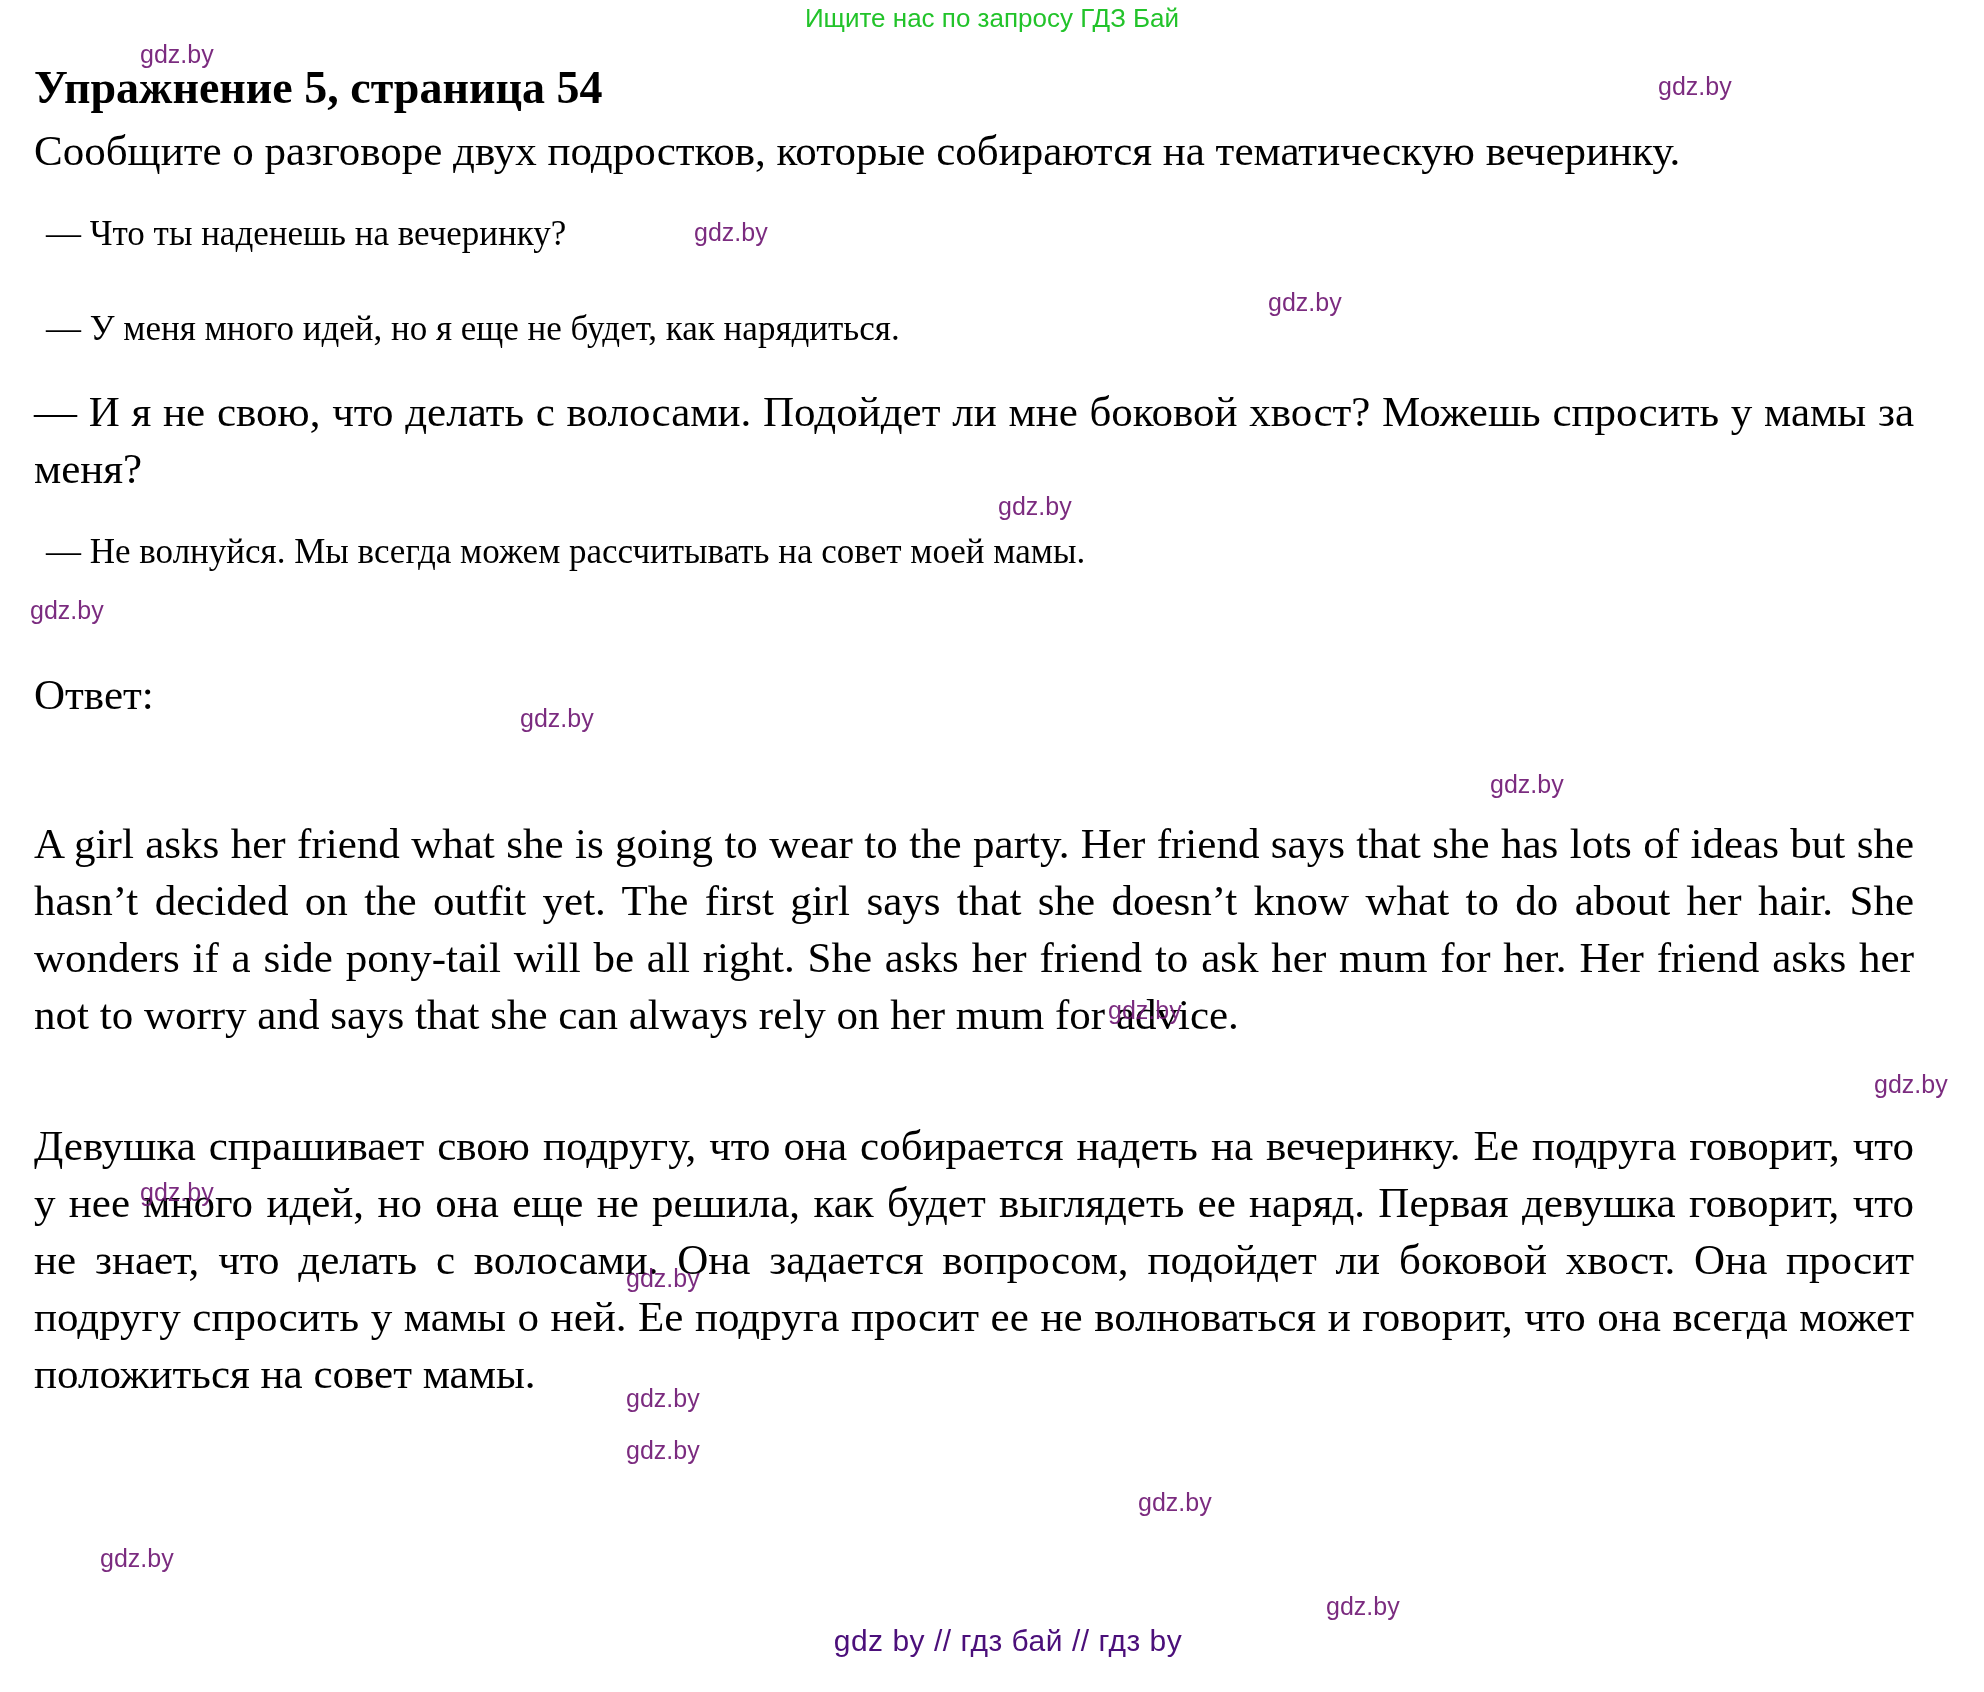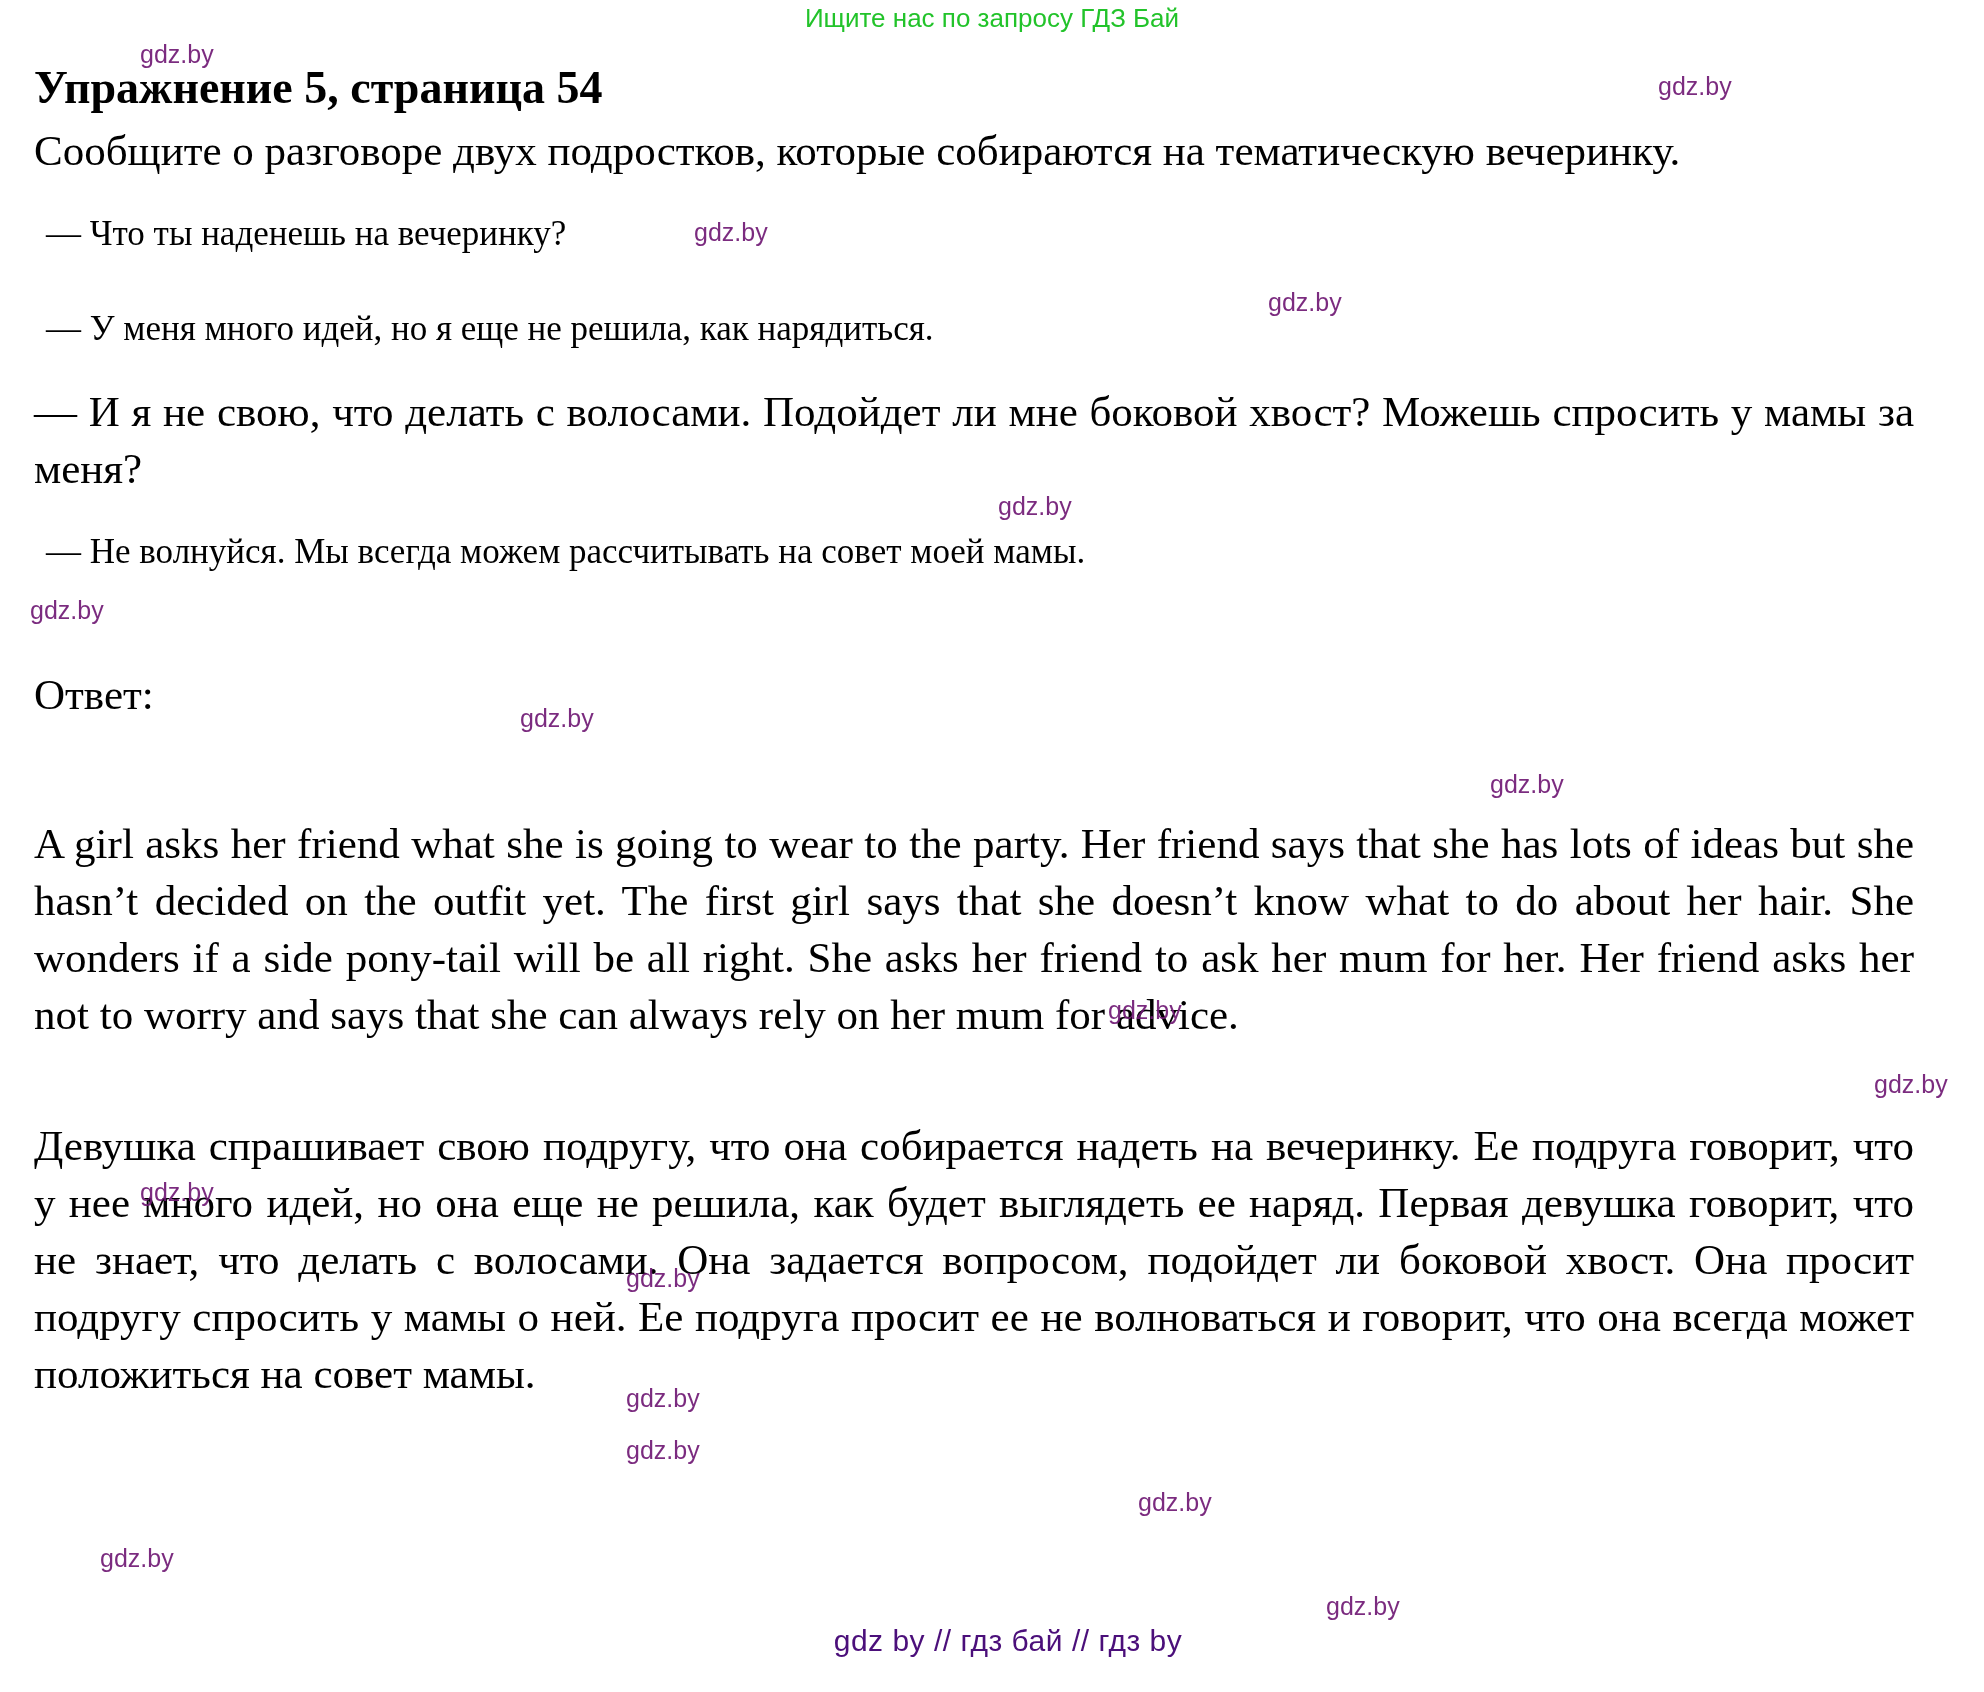--- a/index.html
+++ b/index.html
@@ -120,21 +120,21 @@
     <h1 class="exercise-title">Упражнение 5, страница 54</h1>
 
     <p class="para">Сообщите о разговоре двух подростков, которые собираются на тематическую вечеринку.</p>
 
     <div class="spacer-sm"></div>
 
     <p class="dialogue-line">— Что ты наденешь на вечеринку?</p>
 
     <div class="spacer-sm"></div>
 
-    <p class="dialogue-line">— У меня много идей, но я еще не решила, как нарядиться.</p>
+    <p class="dialogue-line">— У меня много идей, но я еще не будет, как нарядиться.</p>
 
     <div class="spacer-sm"></div>
 
     <p class="para">— И я не свою, что делать с волосами. Подойдет ли мне боковой хвост? Можешь спросить у мамы за меня?</p>
 
     <div class="spacer-sm"></div>
 
     <p class="dialogue-line">— Не волнуйся. Мы всегда можем рассчитывать на совет моей мамы.</p>
 
     <div class="spacer-lg"></div>

